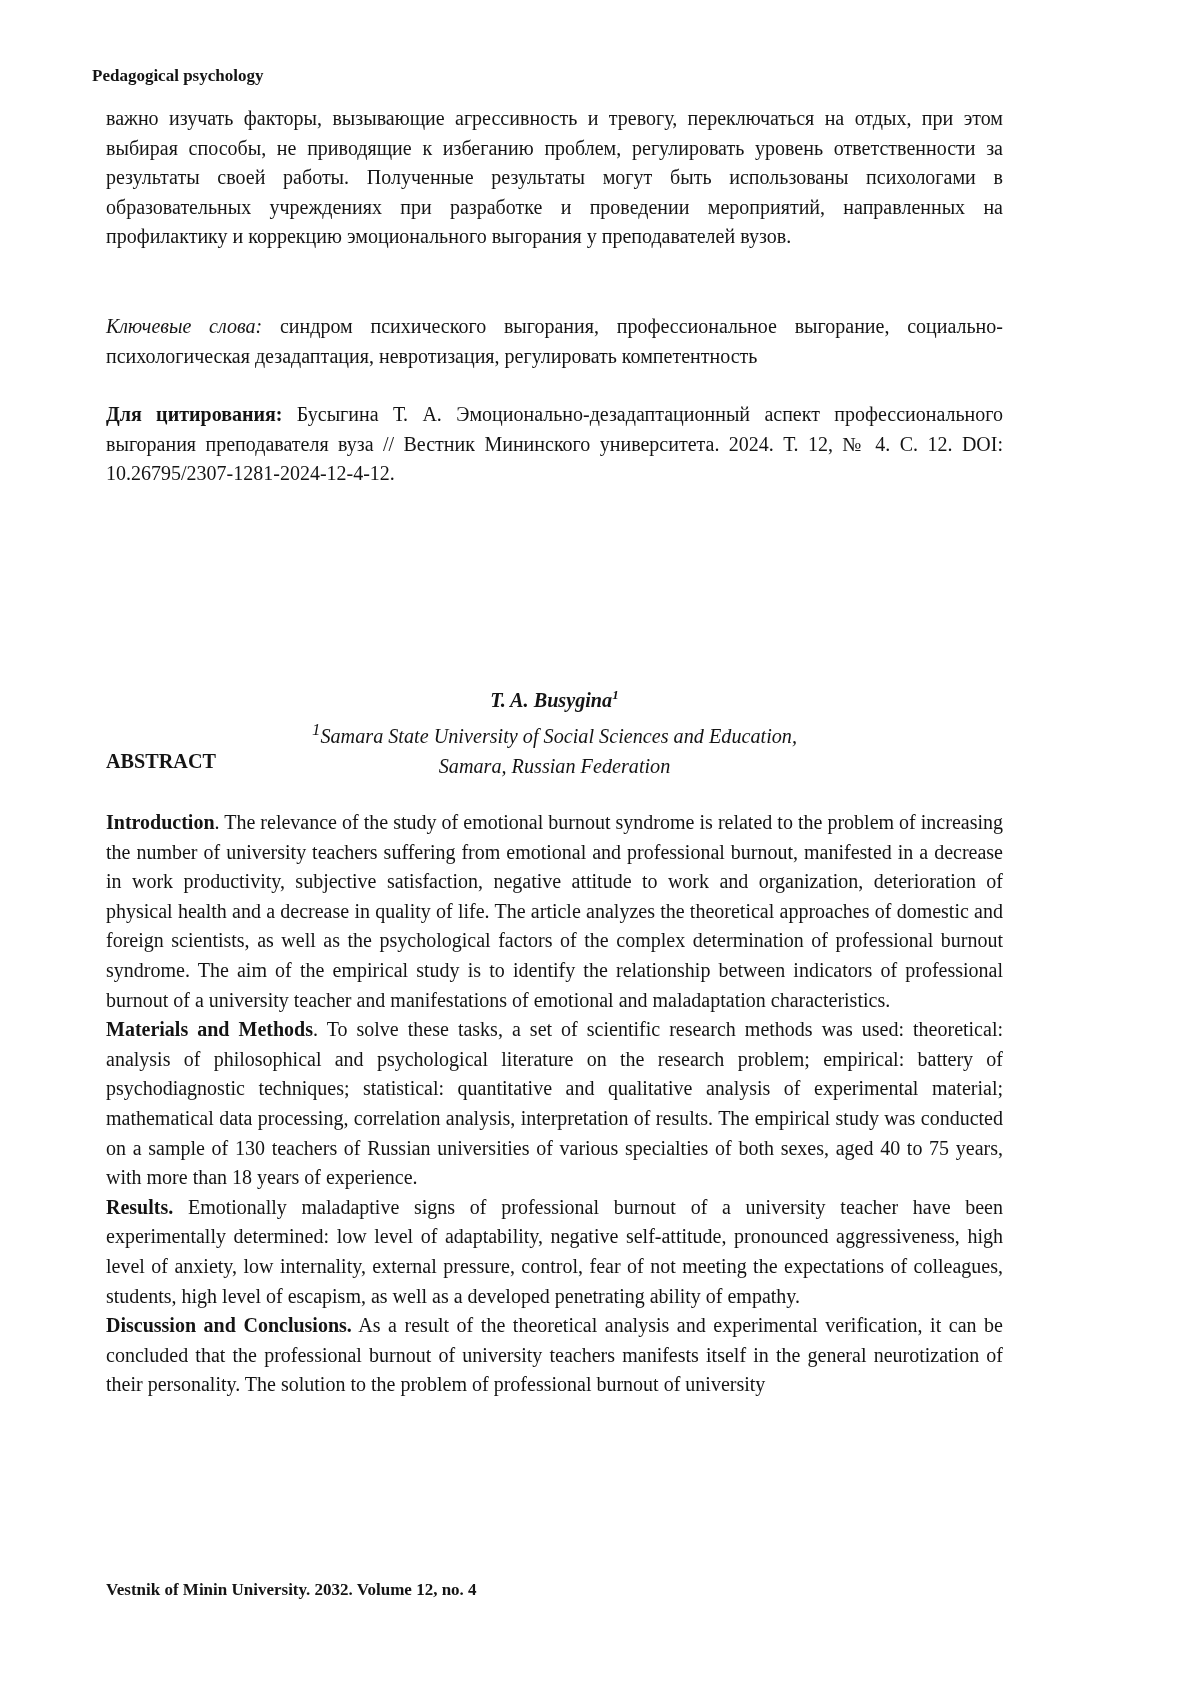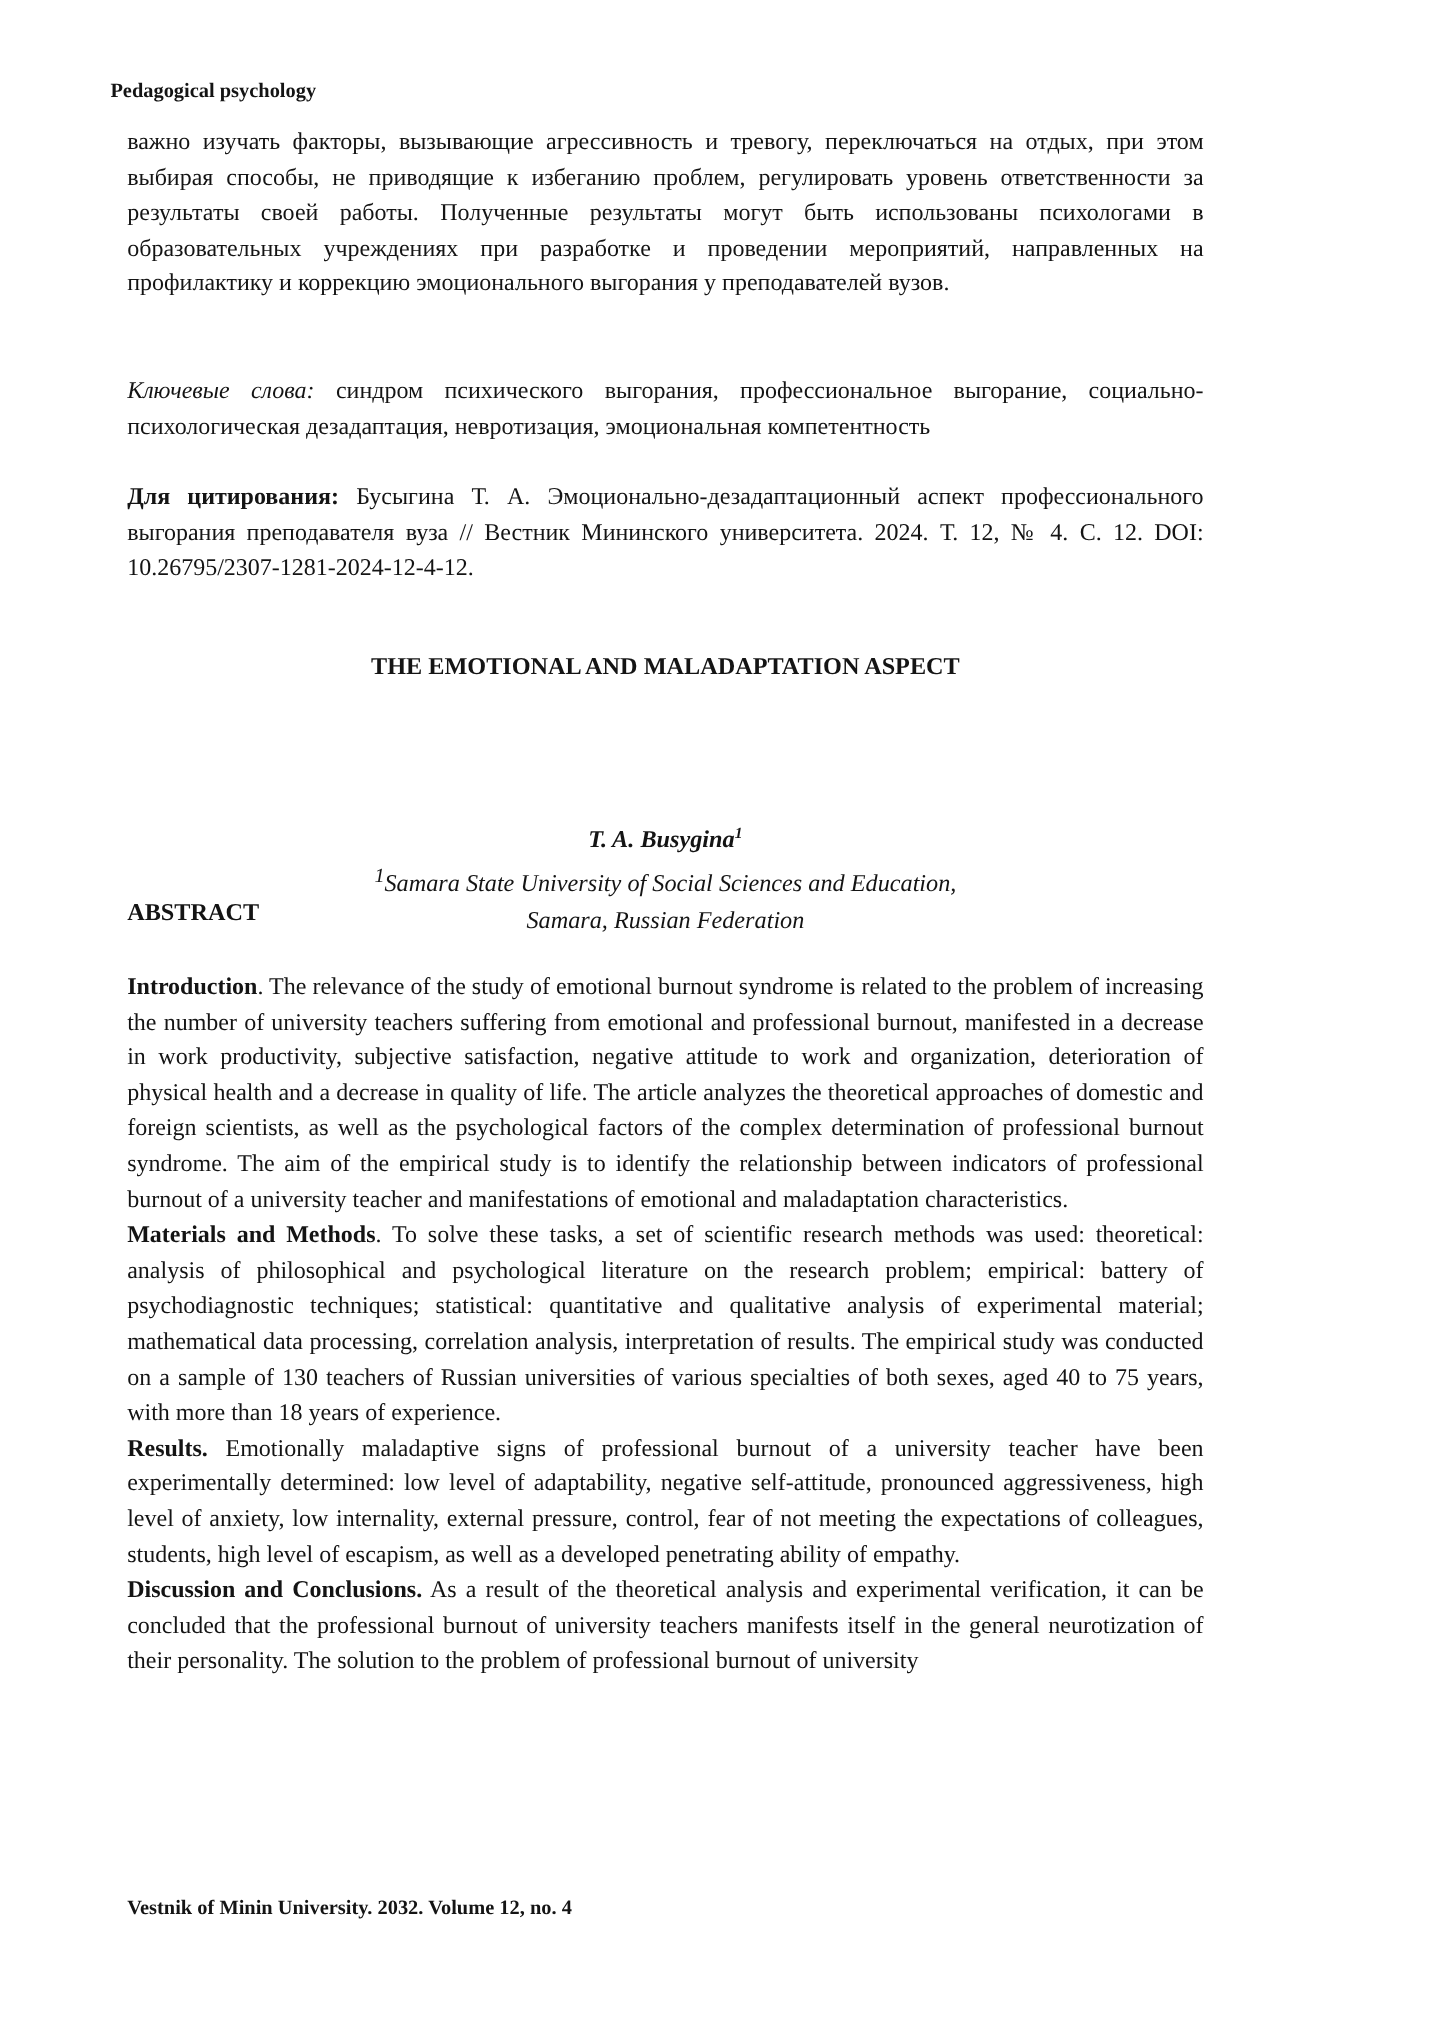--- a/index.html
+++ b/index.html
@@ -79,32 +79,31 @@
 <div class="running-head">Pedagogical psychology</div>
 
 <div class="page">
 
   <div class="block" style="top:104px;">
     <p class="para">важно изучать факторы, вызывающие агрессивность и тревогу, переключаться на отдых, при этом выбирая способы, не приводящие к избеганию проблем, регулировать уровень ответственности за результаты своей работы. Полученные результаты могут быть использованы психологами в образовательных учреждениях при разработке и проведении мероприятий, направленных на профилактику и коррекцию эмоционального выгорания у преподавателей вузов.</p>
   </div>
 
   <div class="block" style="top:312px;">
     <p class="para">
-      <span class="it">Ключевые слова:</span><span> синдром психического выгорания, профессиональное выгорание, социально-психологическая дезадаптация, невротизация, эмоциональная компетентность</span>
+      <span class="it">Ключевые слова:</span><span> синдром психического выгорания, профессиональное выгорание, социально-психологическая дезадаптация, невротизация, регулировать компетентность</span>
     </p>
   </div>
 
   <div class="block" style="top:400px;">
     <p class="para">
       <span class="b">Для цитирования:</span><span> Бусыгина Т. А. Эмоционально-дезадаптационный аспект профессионального выгорания преподавателя вуза // Вестник Мининского университета. 2024. Т. 12, № 4. С. 12. DOI: 10.26795/2307-1281-2024-12-4-12.</span>
     </p>
   </div>
 
   <div class="block" style="top:541px;">
-    <div class="title">THE EMOTIONAL AND MALADAPTATION ASPECT</div>
   </div>
 
   <div class="block" style="top:657px;margin-top:28px;">
     <div class="author">
       <span class="name">T. A. Busygina</span><sup class="it b">1</sup>
     </div>
     <div class="affil">
       <sup>1</sup><span>Samara State University of Social Sciences and Education,</span>
     </div>
     <div class="affil">Samara, Russian Federation</div>

